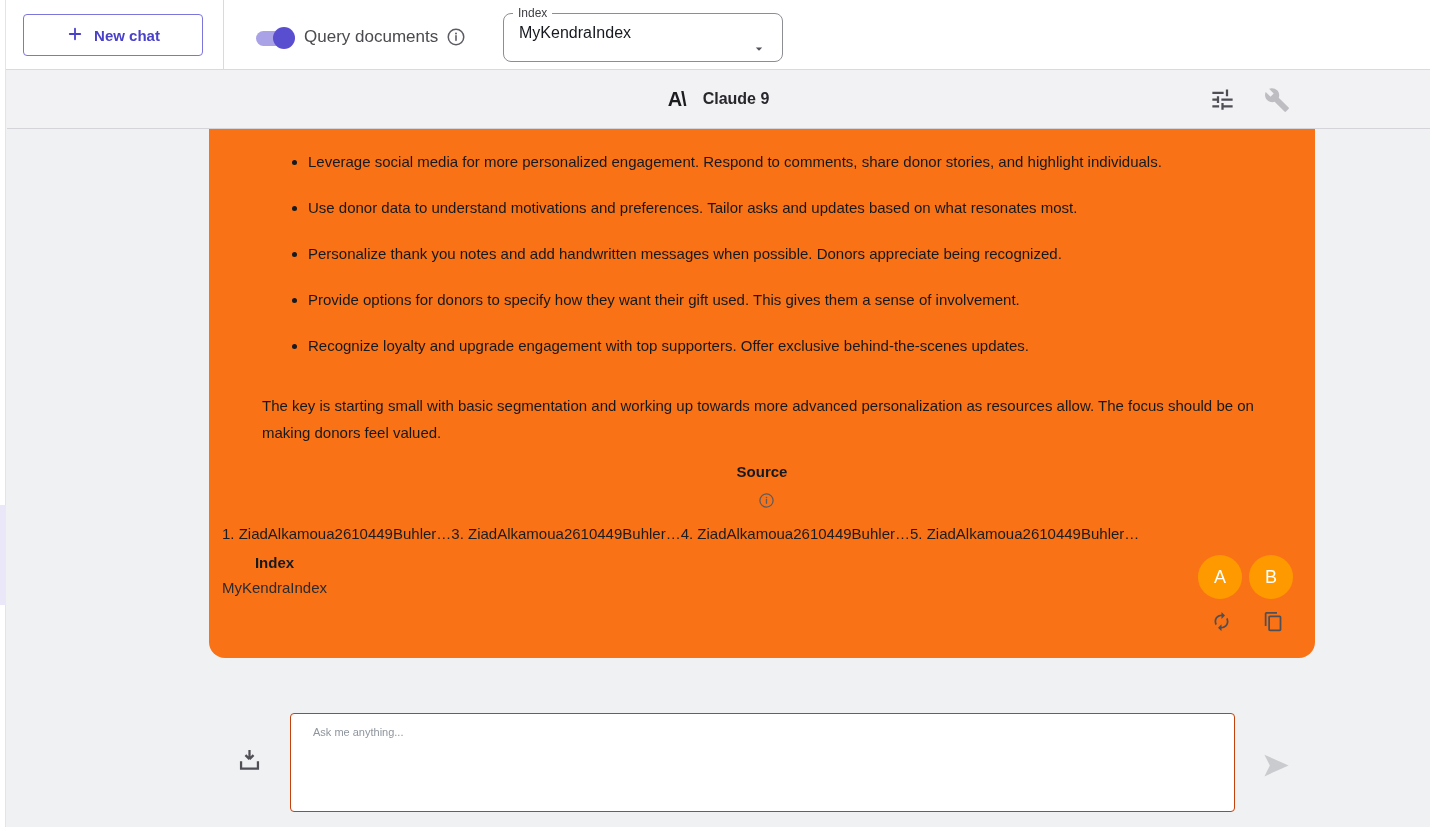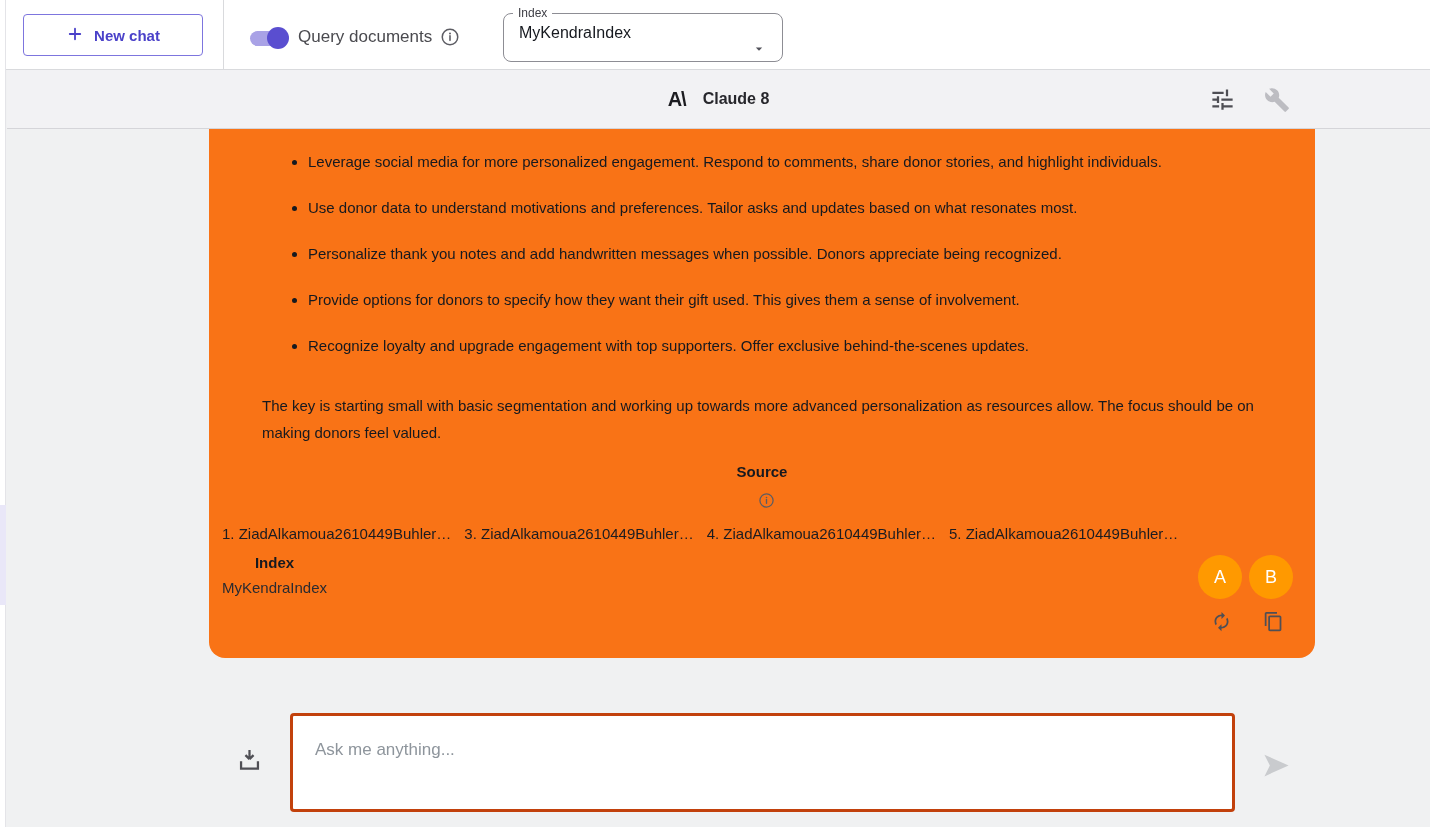--- a/index.html
+++ b/index.html
@@ -26,21 +26,21 @@
   .topbar-divider {
     position:absolute; left:223px; top:0; width:1px; height:70px; background:#d9dadd;
   }
   .new-chat-btn {
     position:absolute; left:23px; top:14px; width:180px; height:42px;
     border:1px solid #7d75de; border-radius:4px; background:#fff;
     display:flex; align-items:center; justify-content:center; gap:10px;
     color:#4a41c9; font-size:15px; font-weight:bold; cursor:pointer;
   }
   .toggle-group {
-    position:absolute; left:250px; top:24px; height:26px;
+    position:absolute; left:256px; top:24px; height:26px;
     display:flex; align-items:center;
   }
   .toggle-track {
     position:relative; width:36px; height:15px; border-radius:8px;
     background:#a9a2e6; margin-top:2px; cursor:pointer;
   }
   .toggle-knob {
     position:absolute; right:-3px; top:-4px; width:22px; height:22px;
     border-radius:50%; background:#5a4ed0;
   }
@@ -75,38 +75,38 @@
     position:absolute; left:209px; top:129px; width:1106px; height:529px;
     background:#f97316; border-radius:0 0 16px 16px; z-index:1;
   }
   .msg-body { position:absolute; left:53px; top:22px; width:1026px; font-size:15px; color:#16191f; }
   .msg-body ul { list-style:disc; padding-left:46px; }
   .msg-body li { line-height:22px; margin-bottom:24px; }
   .msg-body li:last-child { margin-bottom:12px; }
   .closing { margin-top:35px; line-height:27px; }
   .source-section { position:absolute; left:13px; top:334px; width:1080px; }
   .section-label { font-size:15px; font-weight:bold; color:#16191f; display:flex; align-items:center; gap:12px;flex-direction:column; }
-  .source-list { margin-top:11px; display:flex; flex-wrap:wrap; column-gap:13px; line-height:27px; font-size:15px; color:#1c1c21; }
+  .source-list { margin-top:11px; display:flex; flex-wrap:wrap; line-height:27px; font-size:15px; color:#1c1c21; }
   .index-section { position:absolute; left:13px; top:425px; }
   .index-value { margin-top:8px; font-size:15px; color:#2b2b30; }
   .badge-row { position:absolute; right:22px; top:426px; display:flex; gap:7px; }
   .badge {
     width:44px; height:44px; border-radius:50%; border:none; cursor:pointer;
     color:#fff; font-size:18px; font-family:"Liberation Sans", sans-serif;
     display:flex; align-items:center; justify-content:center;
   }
   .msg-actions { position:absolute; right:31px; top:482px; display:flex; gap:31px; color:#4f4f55; }
   
   .composer-download {
     position:absolute; left:236px; top:746px; color:#4f4f55;
   }
   .composer-input {
     position:absolute; left:290px; top:713px; width:945px; height:99px;
-    border:3px solid #c2410c; border-radius:4px; background:#fff;
-    padding:24px 22px; font-size:17px; font-family:"Liberation Sans", sans-serif;
+    border:1px solid #c2410c; border-radius:4px; background:#fff;
+    padding:12px 22px; font-size:11px; font-family:"Liberation Sans", sans-serif;
     color:#16191f; resize:none; outline:none;
   }
   .composer-input::placeholder { color:#8e959c; }
   .composer-send { position:absolute; left:1262px; top:751px; color:#c9cbce; }
 </style>
 </head>
 <body>
 
 <div class="app">
 
@@ -145,21 +145,21 @@
         <svg width="14" height="14" viewBox="0 0 24 24">
             <path d="M6.5 9.5l5.5 5.5 5.5-5.5z" fill="currentColor"></path>
           </svg>
       </span>
     </fieldset>
   </div>
 
   <div class="modelbar">
     <div class="model-group">
       <span class="anthropic-logo">A\</span>
-      <span class="model-name">Claude 8</span>
+      <span class="model-name">Claude 9</span>
     </div>
     <div class="modelbar-actions">
       <button class="icon-btn tune-color">
         <svg width="27" height="27" viewBox="0 0 24 24">
             <path fill="currentColor" d="M3 17v2h6v-2H3M3 5v2h10V5H3m10 16v-2h8v-2h-8v-2h-2v6h2M7 9v2H3v2h4v2h2V9H7m14 4v-2H11v2h10m-6-4h2V3h-2v6Z"></path>
           </svg>
       </button>
       <button class="icon-btn wrench-color">
         <svg width="26" height="26" viewBox="0 0 24 24">
             <path fill="currentColor" d="M22.7 19l-9.1-9.1c.9-2.3.4-5-1.5-6.9-2-2-5-2.4-7.4-1.3L9 6 6 9 1.6 4.7C.4 7.1.9 10.1 2.9 12.1c1.9 1.9 4.6 2.4 6.9 1.5l9.1 9.1c.4.4 1 .4 1.4 0l2.3-2.3c.5-.4.5-1.1.1-1.4z"></path>

